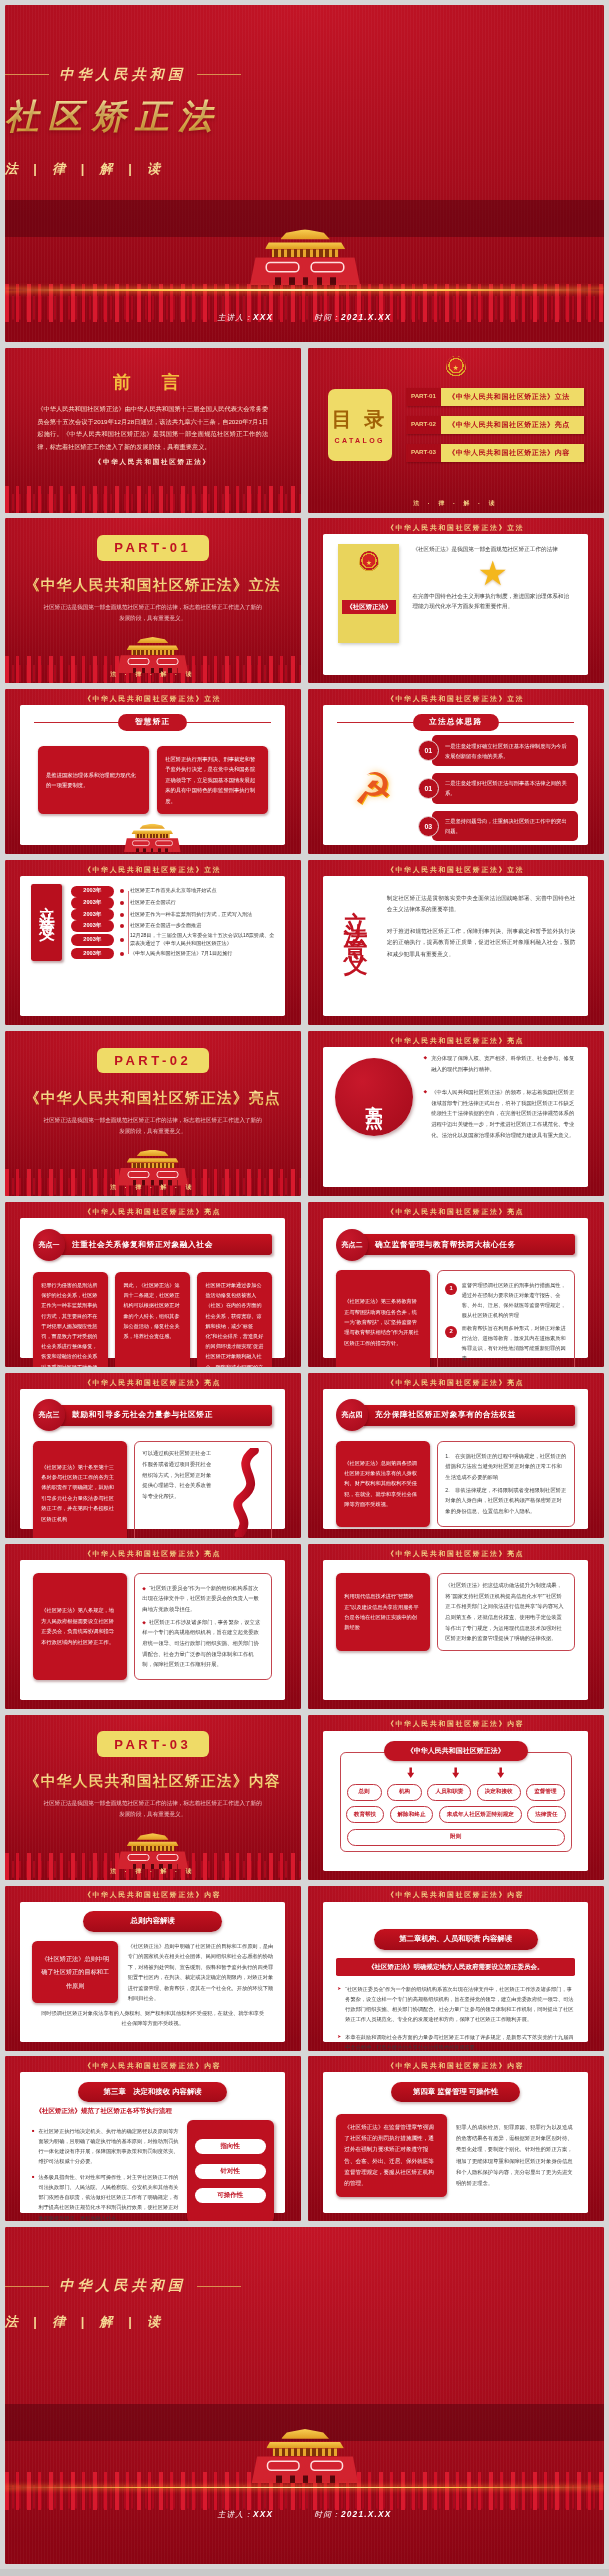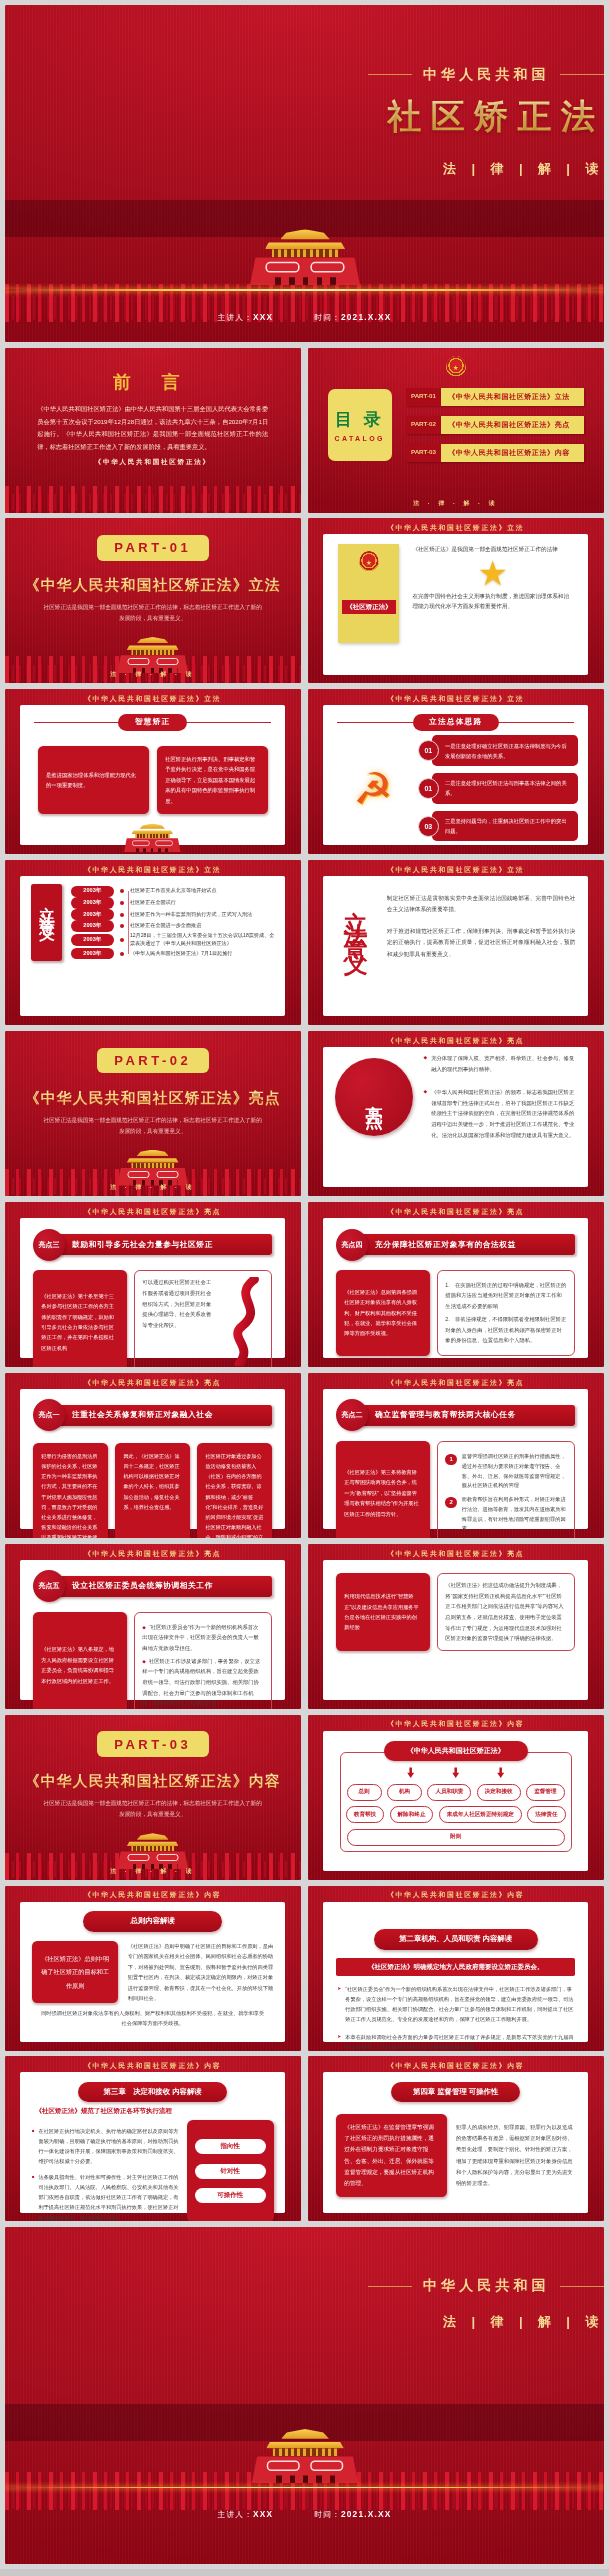--- a/index.html
+++ b/index.html
@@ -31,21 +31,21 @@
   .g-r2{width:52px;height:5.3px;margin-top:1.2px;background:linear-gradient(#f9cf52,#de9a1e);
         clip-path:polygon(0 100%,5% 18%,95% 18%,100% 100%);}
   .g-c{width:43px;height:5.3px;background:repeating-linear-gradient(90deg,#e7a72c 0 1.8px,#7e3309 1.8px 4.1px);}
   .g-b{position:relative;width:71px;height:17.7px;background:#d2industries;}
   .g-b{background:#d2232f;clip-path:polygon(5% 0,95% 0,100% 100%,0 100%);
        display:flex;justify-content:center;gap:7px;padding-top:3px;box-sizing:border-box;}
   .g-b i{width:20px;height:4.7px;border:0.6px solid #ffdede;border-radius:3px;}
   .g-b::after{content:"";position:absolute;left:10.6px;right:10.6px;bottom:0;height:5.3px;
        background:repeating-linear-gradient(90deg,rgba(0,0,0,0) 0 5.3px,#55060b 5.3px 8.9px);}
   
-  .hero{display:flex;flex-direction:column;align-items:flex-end;text-align:center;}
+  .hero{display:flex;flex-direction:column;align-items:flex-start;text-align:center;font-style:italic;}
   .nation{display:flex;align-items:center;gap:10.6px;color:#f6d893;font-size:14px;letter-spacing:4.1px;font-weight:bold;}
   .nation::before,.nation::after{content:"";width:44px;height:1.2px;background:#d89050;}
   .hero-title{font-size:34px;font-weight:bold;letter-spacing:9.4px;
      background:linear-gradient(180deg,#fceba8 5%,#ecc35a 55%,#d9a23a 95%);
      -webkit-background-clip:text;background-clip:text;color:transparent;
      text-shadow:0 1.8px 3.5px rgba(60,0,0,.25);}
   .tagline{color:#f6d893;font-size:13px;font-weight:bold;letter-spacing:5.9px;}
   .present{position:absolute;left:0;right:0;display:flex;justify-content:center;gap:41px;
      color:#fff;font-size:7.7px;letter-spacing:1.2px;}
   .present b{font-size:8.3px;}
@@ -63,21 +63,21 @@
   .fw-body{margin:9.4px auto 0;width:78%;color:#ffe9d2;font-size:6.2px;line-height:2;text-align:justify;}
   .fw-book{margin-top:4.7px;text-align:center;color:#ffe9d2;font-size:6.5px;font-weight:bold;letter-spacing:1.8px;}
   
   .emblem{display:flex;align-items:center;justify-content:center;}
   .emblem .disc{width:20px;height:23.6px;border-radius:50% 50% 46% 46%;
      background:radial-gradient(circle at 50% 42%,#d42323 0 6.5px,#e0a82b 6.5px 7.7px,#c21c22 7.7px 9.4px,#d9a32a 9.4px 10.6px,rgba(0,0,0,0) 10.6px);
      display:flex;align-items:center;justify-content:center;color:#f7d04a;font-size:6.5px;}
   .cat-wrap{display:flex;align-items:center;gap:14px;padding:0 20px;margin-top:8.3px;}
   .cat-box{width:64px;height:72px;background:#efdb67;border-radius:7px;flex:none;
      display:flex;flex-direction:column;align-items:center;justify-content:center;gap:4.7px;}
-  .cat-cn{color:#15803d;font-size:17px;font-weight:bold;letter-spacing:3.5px;}
+  .cat-cn{color:#a16207;font-size:20px;font-weight:bold;letter-spacing:3.5px;}
   .cat-en{color:#bf1322;font-size:7px;font-weight:bold;letter-spacing:2.4px;}
   .cat-items{flex:1;display:flex;flex-direction:column;gap:10px;}
   .cat-item{display:flex;box-shadow:0.6px 1.2px 1.8px rgba(60,0,5,.35);}
   .cat-part{background:#a90b19;color:#f2cf84;font-weight:bold;font-size:6.2px;padding:4.1px 5.3px;flex:none;}
   .cat-label{background:#efdb67;color:#b50f1e;font-weight:bold;font-size:7px;padding:4.1px 7px;flex:1;letter-spacing:0.6px;}
   
   .hdr{position:absolute;top:4.7px;left:0;right:0;text-align:center;color:#f2cf84;
      font-size:6.8px;font-weight:bold;letter-spacing:1.8px;}
   .card{position:absolute;left:15.4px;right:15.4px;top:16px;bottom:8.9px;background:#fff;border-radius:1.8px;padding:3.5px 8.3px;box-sizing:border-box;}
   .sec{display:flex;align-items:center;margin:4.7px 5.9px 0;}
@@ -429,20 +429,60 @@
         </div>
       </div>
     </div>
   </div>
 
   <div class="row">
     <div class="slide half redbg">
       <div class="hdr">《中华人民共和国社区矫正法》亮点</div>
       <div class="card">
         <div class="hlrow">
+          <span class="hlcircle">亮点一</span>
+          <span class="hlbar">注重社会关系修复和矫正对象融入社会</span>
+        </div>
+        <div class="hl3col">
+          <div class="redbox">犯罪行为侵害的是刑法所保护的社会关系，社区矫正作为一种非监禁刑事执行方式，其主要目的不在于对犯罪人施加报应性惩罚，而是致力于对受损的社会关系进行整体修复，恢复和谐融洽的社会关系以及重塑社区矫正对象健全的人格。</div>
+          <div class="redbox">因此，《社区矫正法》第四十二条规定，社区矫正机构可以根据社区矫正对象的个人特长，组织其参加公益活动，修复社会关系，培养社会责任感。</div>
+          <div class="redbox">社区矫正对象通过参加公益活动修复包括被害人（社区）在内的各方面的社会关系，获得宽容、谅解和接纳，减少“标签化”和社会排斥，营造良好的回归环境才能实现“促进社区矫正对象顺利融入社会，预防和减少犯罪”的立法目的。</div>
+        </div>
+      </div>
+    </div>
+
+    <div class="slide half redbg">
+      <div class="hdr">《中华人民共和国社区矫正法》亮点</div>
+      <div class="card">
+        <div class="hlrow">
+          <span class="hlcircle">亮点二</span>
+          <span class="hlbar">确立监督管理与教育帮扶两大核心任务</span>
+        </div>
+        <div class="hl-body">
+          <div class="redbox sidebox">《社区矫正法》第三条将教育矫正与帮困扶助两项任务合并，统一为“教育帮扶”，以“坚持监督管理与教育帮扶相结合”作为开展社区矫正工作的指导方针。</div>
+          <div class="outbox" style="flex:1;">
+            <div class="oi">
+              <span class="numdot">1</span>
+              <span>监督管理强调社区矫正的刑事执行措施属性，通过外在强制力要求矫正对象遵守报告、会客、外出、迁居、保外就医等监督管理规定，服从社区矫正机构的管理</span>
+            </div>
+            <div class="oi">
+              <span class="numdot">2</span>
+              <span>而教育帮扶旨在利用多种形式，对矫正对象进行法治、道德等教育，激发其内在道德素质和悔罪意识，有针对性地消除可能重新犯罪的因素。</span>
+            </div>
+          </div>
+        </div>
+      </div>
+    </div>
+  </div>
+
+  <div class="row">
+    <div class="slide half redbg">
+      <div class="hdr">《中华人民共和国社区矫正法》亮点</div>
+      <div class="card">
+        <div class="hlrow">
           <span class="hlcircle">亮点三</span>
           <span class="hlbar">鼓励和引导多元社会力量参与社区矫正</span>
         </div>
         <div class="hl-body">
           <div class="redbox sidebox">《社区矫正法》第十条至第十三条对参与社区矫正工作的各方主体的职责作了明确规定，鼓励和引导多元社会力量依法参与社区矫正工作，并在第四十条授权社区矫正机构</div>
           <div class="outbox" style="flex:1;display:flex;gap:5.9px;">
             <span style="flex:1;">可以通过购买社区矫正社会工作服务或者通过项目委托社会组织等方式，为社区矫正对象提供心理辅导、社会关系改善等专业化帮扶。</span>
             <svg class="ribbon" width="44" height="89" viewBox="0 0 74 150">
               <defs>
                   <linearGradient id="rg" x1="0" y1="0" x2="1" y2="1">
@@ -472,64 +512,20 @@
           </div>
         </div>
       </div>
     </div>
   </div>
 
   <div class="row">
     <div class="slide half redbg">
       <div class="hdr">《中华人民共和国社区矫正法》亮点</div>
       <div class="card">
-        <div class="hlrow">
-          <span class="hlcircle">亮点一</span>
-          <span class="hlbar">注重社会关系修复和矫正对象融入社会</span>
-        </div>
-        <div class="hl3col">
-          <div class="redbox">犯罪行为侵害的是刑法所保护的社会关系，社区矫正作为一种非监禁刑事执行方式，其主要目的不在于对犯罪人施加报应性惩罚，而是致力于对受损的社会关系进行整体修复，恢复和谐融洽的社会关系以及重塑社区矫正对象健全的人格。</div>
-          <div class="redbox">因此，《社区矫正法》第四十二条规定，社区矫正机构可以根据社区矫正对象的个人特长，组织其参加公益活动，修复社会关系，培养社会责任感。</div>
-          <div class="redbox">社区矫正对象通过参加公益活动修复包括被害人（社区）在内的各方面的社会关系，获得宽容、谅解和接纳，减少“标签化”和社会排斥，营造良好的回归环境才能实现“促进社区矫正对象顺利融入社会，预防和减少犯罪”的立法目的。</div>
-        </div>
-      </div>
-    </div>
-
-    <div class="slide half redbg">
-      <div class="hdr">《中华人民共和国社区矫正法》亮点</div>
-      <div class="card">
-        <div class="hlrow">
-          <span class="hlcircle">亮点二</span>
-          <span class="hlbar">确立监督管理与教育帮扶两大核心任务</span>
-        </div>
-        <div class="hl-body">
-          <div class="redbox sidebox">《社区矫正法》第三条将教育矫正与帮困扶助两项任务合并，统一为“教育帮扶”，以“坚持监督管理与教育帮扶相结合”作为开展社区矫正工作的指导方针。</div>
-          <div class="outbox" style="flex:1;">
-            <div class="oi">
-              <span class="numdot">1</span>
-              <span>监督管理强调社区矫正的刑事执行措施属性，通过外在强制力要求矫正对象遵守报告、会客、外出、迁居、保外就医等监督管理规定，服从社区矫正机构的管理</span>
-            </div>
-            <div class="oi">
-              <span class="numdot">2</span>
-              <span>而教育帮扶旨在利用多种形式，对矫正对象进行法治、道德等教育，激发其内在道德素质和悔罪意识，有针对性地消除可能重新犯罪的因素。</span>
-            </div>
-          </div>
-        </div>
-      </div>
-    </div>
-  </div>
-
-  <div class="row">
-    <div class="slide half redbg">
-      <div class="hdr">《中华人民共和国社区矫正法》亮点</div>
-      <div class="card">
-        <div class="hlrow">
-          <span class="hlcircle">亮点五</span>
-          <span class="hlbar">设立社区矫正委员会统筹协调相关工作</span>
-        </div>
         <div class="hl-body">
           <div class="redbox sidebox">《社区矫正法》第八条规定，地方人民政府根据需要设立社区矫正委员会，负责统筹协调和指导本行政区域内的社区矫正工作。</div>
           <div class="outbox" style="flex:1;">
             <div class="diam" style="margin:2.4px 0;">“社区矫正委员会”作为一个新的组织机构系首次出现在法律文件中，社区矫正委员会的负责人一般由地方党政领导担任。</div>
             <div class="diam" style="margin:2.4px 0;">社区矫正工作涉及诸多部门，事务繁杂，设立这样一个专门的高规格组织机构，旨在建立起党委政府统一领导、司法行政部门组织实施、相关部门协调配合、社会力量广泛参与的领导体制和工作机制，保障社区矫正工作顺利开展。</div>
           </div>
         </div>
       </div>
     </div>
 

